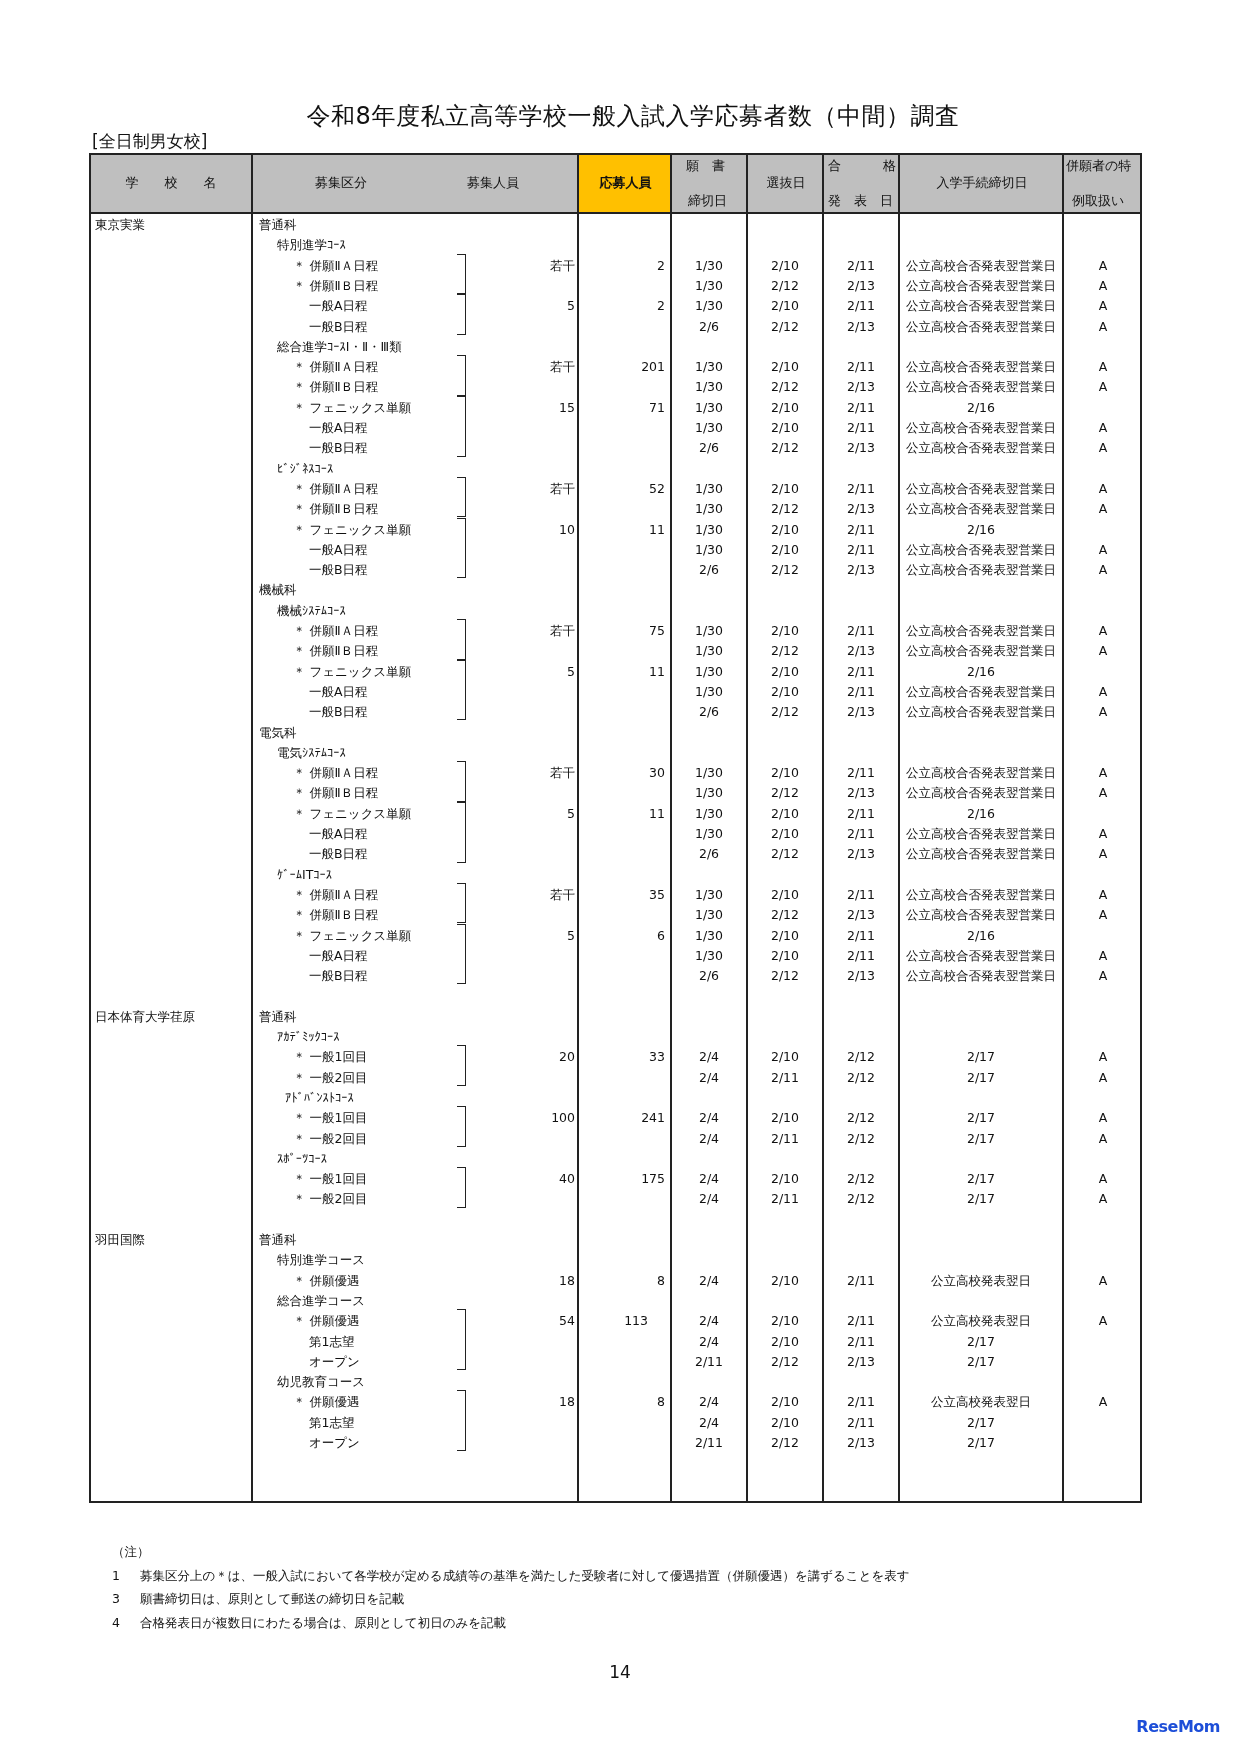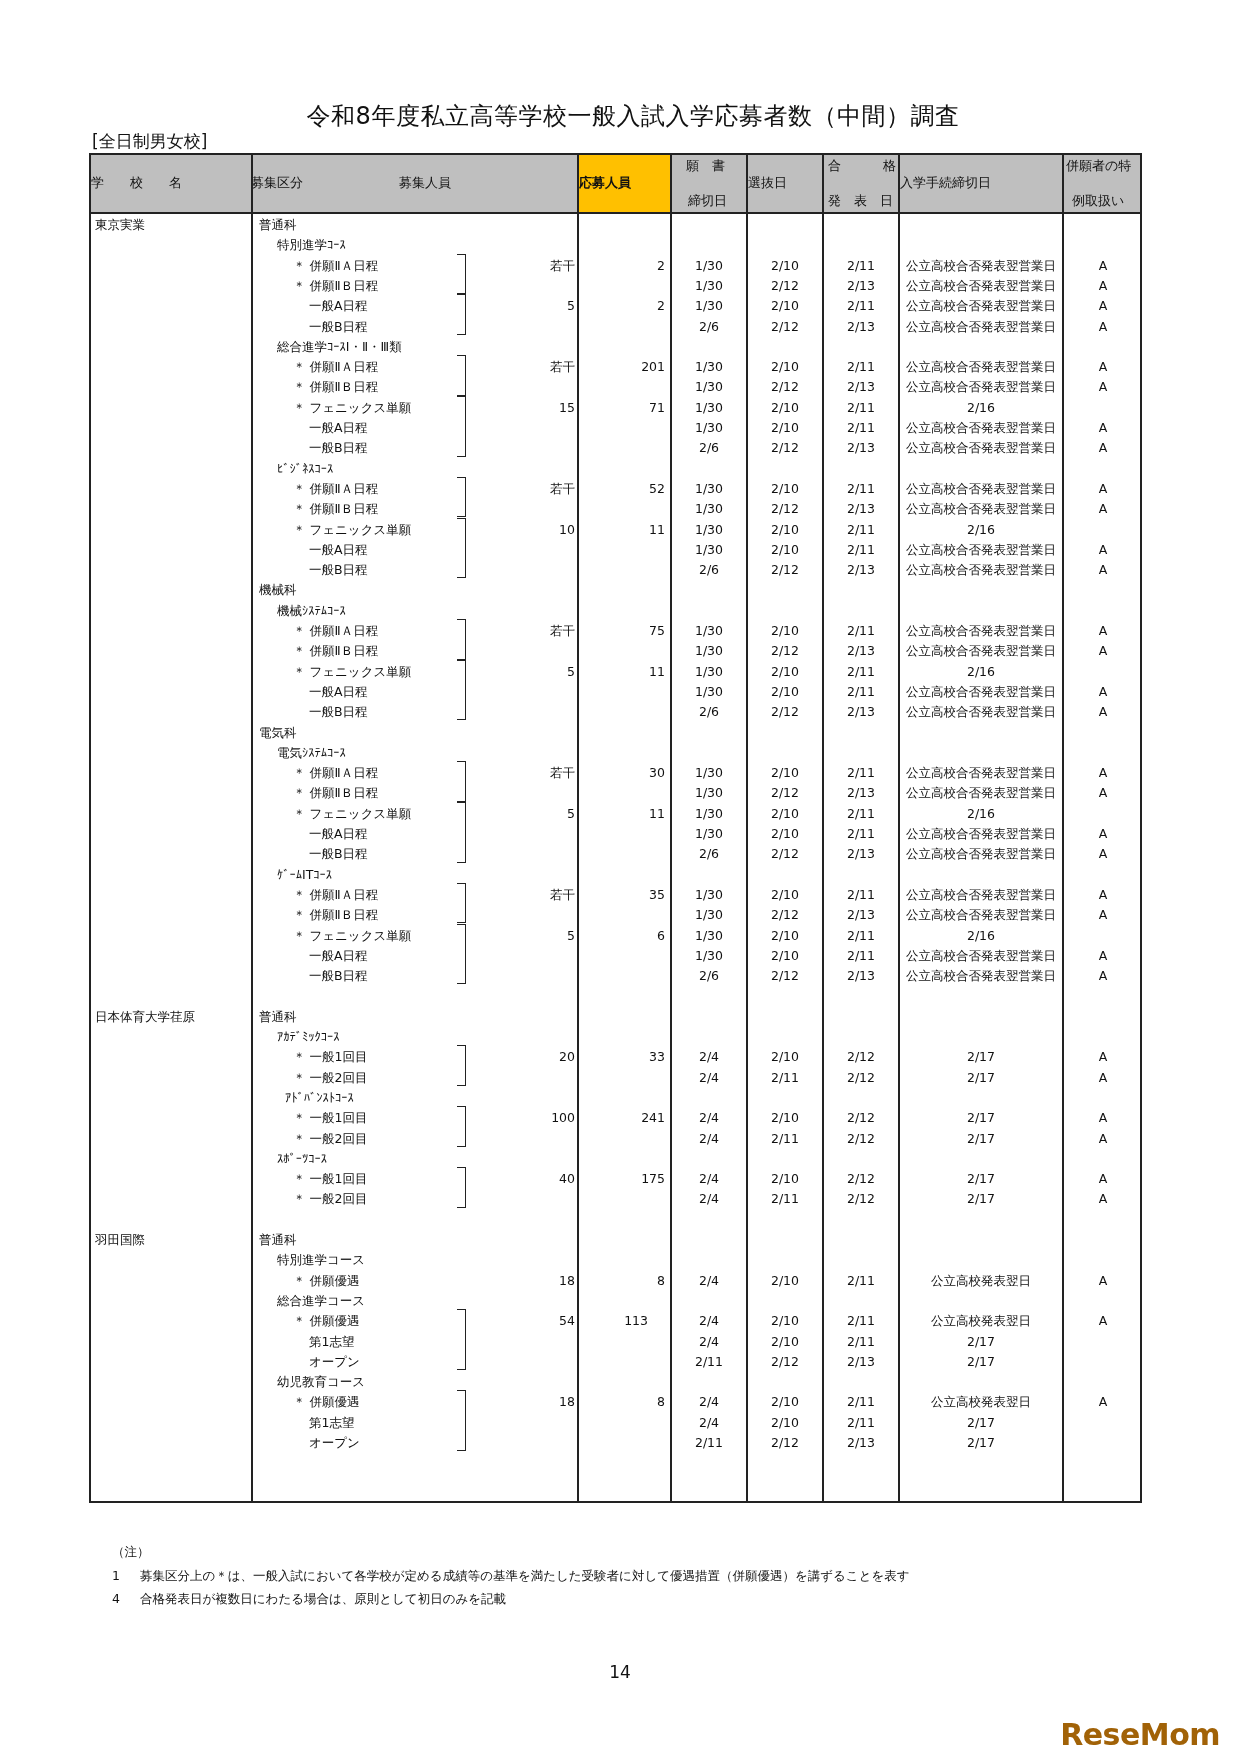--- a/index.html
+++ b/index.html
@@ -7,33 +7,33 @@
          font-family:"DejaVu Sans","Liberation Sans",sans-serif; color:#111; }
   .title { position:absolute; left:0; width:1240px; top:100px; text-align:center;
            font-size:24px; letter-spacing:0.5px; padding-left:26px; box-sizing:border-box; }
   .subtitle { position:absolute; left:92px; top:130px; font-size:17px; }
   .tbl { position:absolute; left:89px; top:153px; width:1053px; height:1350px;
          border:2px solid #222; box-sizing:border-box; }
   .hdr { position:absolute; left:0; top:0; right:0; height:57px; background:#bfbfbf;
          border-bottom:2px solid #222; }
   .vline { position:absolute; top:0; bottom:0; width:0; border-left:2px solid #222; }
   .hcell { position:absolute; top:0; height:57px; font-size:13px; }
-  .hcell .c { position:absolute; left:0; right:0; top:19px; }
+  .hcell .c { position:absolute; left:0; right:0; top:19px; text-align:center; }
   .hcell .t { position:absolute; top:2px; }
   .hcell .b { position:absolute; bottom:2px; }
   .orange { background:#ffc000; }
   .row { position:absolute; left:0; right:0; height:20px; font-size:12.5px; line-height:20px; }
   .cell { position:absolute; top:0; height:20px; white-space:nowrap; }
   .num { text-align:right; }
   .ctr { text-align:center; }
   .bracket { position:absolute; width:9px; border:1.5px solid #222; border-left:none; box-sizing:border-box; }
   .notes { position:absolute; left:112px; top:1540px; font-size:12.5px; line-height:23.5px; }
   .notes .n { display:inline-block; width:28px; }
   .page { position:absolute; left:0; width:1240px; text-align:center; top:1662px; font-size:17px; }
-  .logo { position:absolute; right:20px; top:1717px; font-size:30px; font-weight:bold; color:#a16207; letter-spacing:-0.5px; }
+  .logo { position:absolute; right:20px; top:1717px; font-size:16px; font-weight:bold; color:#1d4ed8; letter-spacing:-0.5px; }
 </style>
 </head>
 <body>
 
 <div class="title">令和8年度私立高等学校一般入試入学応募者数（中間）調査</div>
 <div class="subtitle">[全日制男女校]</div>
 
 <div class="tbl">
   <div class="hdr">
     <div class="hcell" style="left:0;width:160px;">
@@ -513,17 +513,18 @@
       <div class="bracket" style="left: 366px; top: 951.2px; height: 40.6px;"></div>
       <div class="bracket" style="left: 366px; top: 1012.1px; height: 40.6px;"></div>
       <div class="bracket" style="left: 366px; top: 1154.2px; height: 60.9px;"></div>
       <div class="bracket" style="left: 366px; top: 1235.4px; height: 60.9px;"></div>
     </div>
 </div>
 
 <div class="notes">
   <div>（注）</div>
   <div><span class="n">1</span><span>募集区分上の＊は、一般入試において各学校が定める成績等の基準を満たした受験者に対して優遇措置（併願優遇）を講ずることを表す</span></div>
+  <div><span class="n">3</span><span>願書締切日は、原則として郵送の締切日を記載</span></div>
   <div><span class="n">4</span><span>合格発表日が複数日にわたる場合は、原則として初日のみを記載</span></div>
 </div>
 
 <div class="page">14</div>
 <div class="logo">ReseMom</div>
 
 </body></html>

